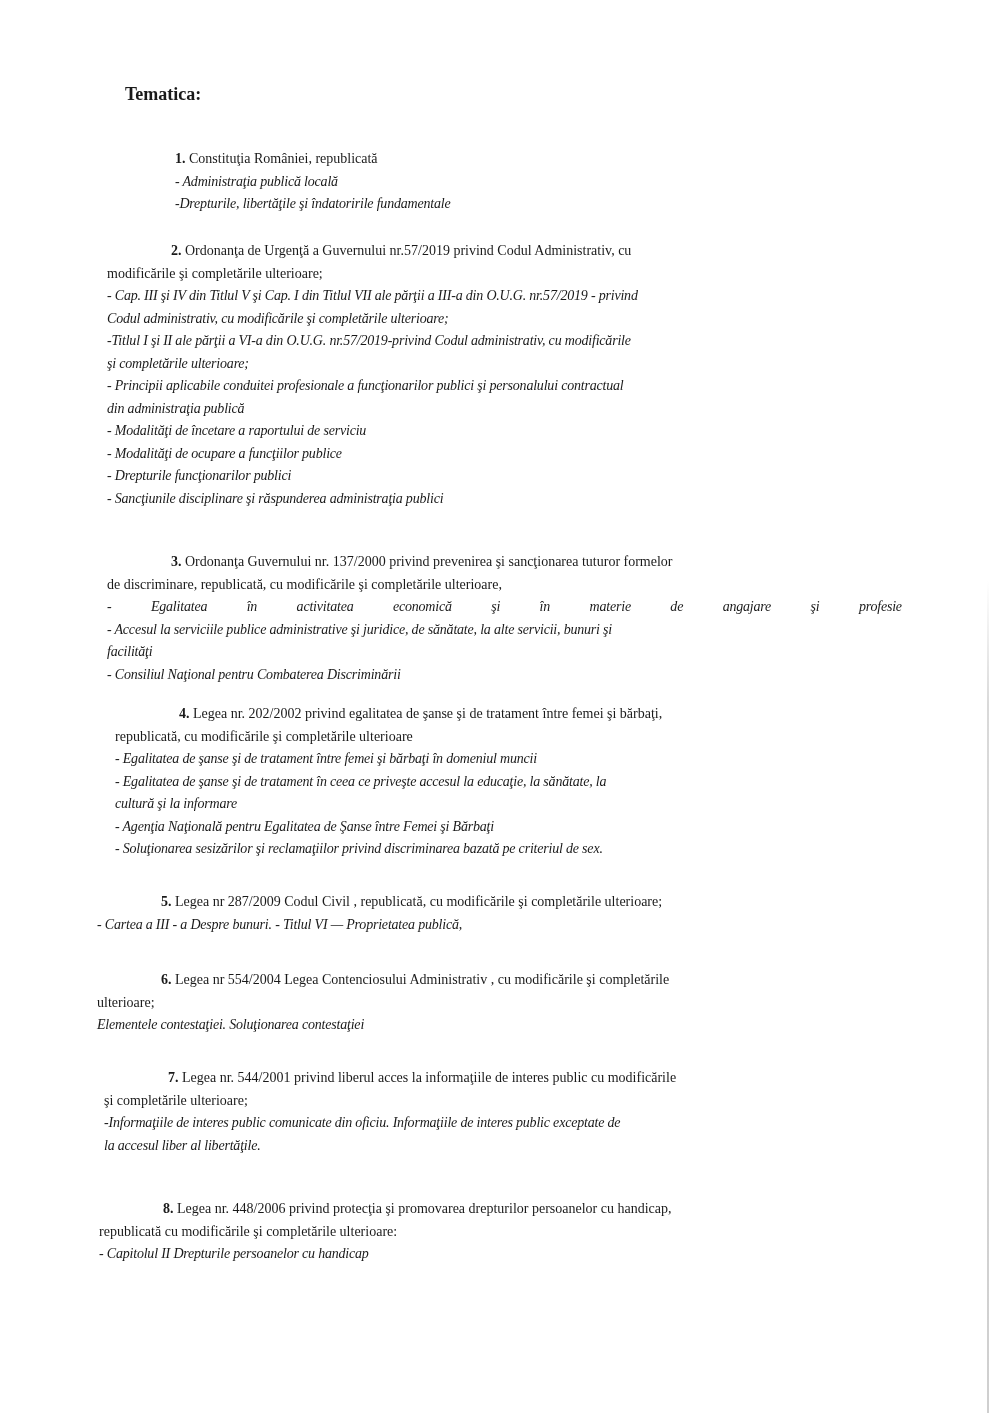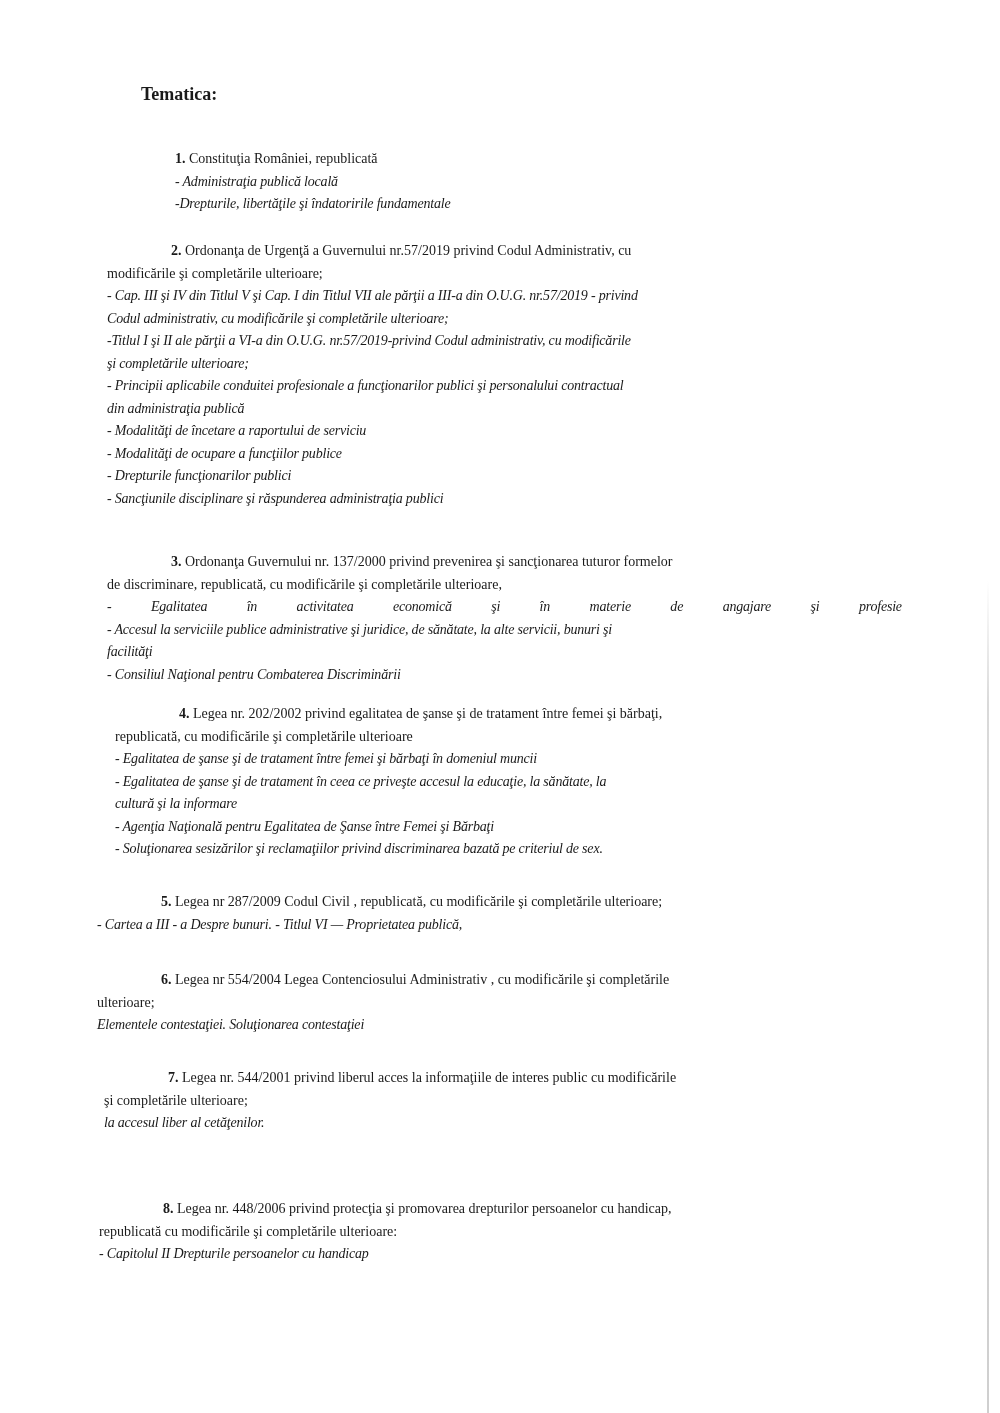--- a/index.html
+++ b/index.html
@@ -5,21 +5,21 @@
     html, body { margin: 0; padding: 0; }
     body {
       width: 1000px; height: 1413px; background: #ffffff;
       position: relative; overflow: hidden;
       font-family: "Liberation Serif", "DejaVu Serif", serif;
       color: #1a1a1a;
     }
     .page { position: absolute; left: 0; top: 0; width: 1000px; height: 1413px; }
     .heading {
       position: absolute; left: 125px; top: 84px;
-      font-weight: bold; font-size: 18px; margin-left: 16px;
+      font-weight: bold; font-size: 18px;
     }
     .block { position: absolute; left: 107px; width: 795px; font-size: 14px; line-height: 22.5px; }
     .line { white-space: nowrap; }
     .line.first { padding-left: 64px; }
     .num { font-weight: bold; }
     .it { font-style: italic; letter-spacing: -0.2px; }
     .just { display: flex; justify-content: space-between; white-space: nowrap; }
     .scan-edge {
       position: absolute; left: 987px; top: 580px; width: 2px; height: 833px;
       background: linear-gradient(to bottom, #ffffff, #d9d9d9 15%, #cfcfcf);
@@ -86,21 +86,22 @@
         <div class="line it">- Cartea a III - a Despre bunuri. - Titlul VI — Proprietatea publică,</div>
       </div>
       <div class="block" style="top: 969px; left: 97px;">
         <div class="line first"><span class="num">6.</span><span> Legea nr 554/2004 Legea Contenciosului Administrativ , cu modificările şi completările</span></div>
         <div class="line">ulterioare;</div>
         <div class="line it">Elementele contestaţiei. Soluţionarea contestaţiei</div>
       </div>
       <div class="block" style="top: 1020px; left: 104px; margin-top: 47px;">
         <div class="line first"><span class="num">7.</span><span> Legea nr. 544/2001 privind liberul acces la informaţiile de interes public cu modificările</span></div>
         <div class="line">şi completările ulterioare;</div>
-        <div class="line it">la accesul liber al cetăţenilor.</div>
+        <div class="line it">-Informaţiile de interes public comunicate din oficiu. Informaţiile de interes public exceptate de</div>
+        <div class="line it">la accesul liber al libertăţile.</div>
       </div>
       <div class="block" style="top: 1198px; left: 99px;">
         <div class="line first"><span class="num">8.</span><span> Legea nr. 448/2006 privind protecţia şi promovarea drepturilor persoanelor cu handicap,</span></div>
         <div class="line">republicată cu modificările şi completările ulterioare:</div>
         <div class="line it">- Capitolul II Drepturile persoanelor cu handicap</div>
       </div>
     </div>
 
   <div class="scan-edge"></div>
 </div>

